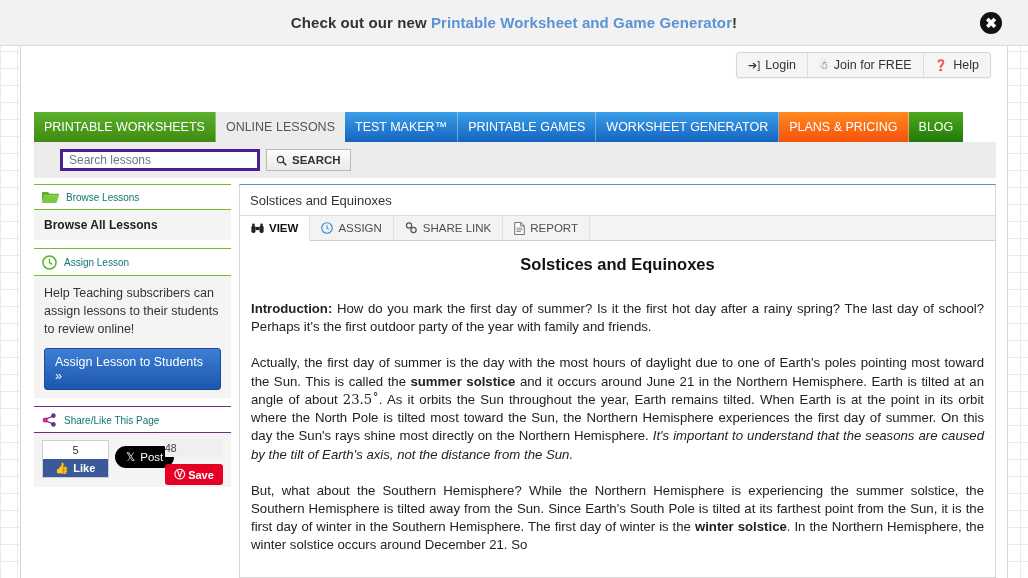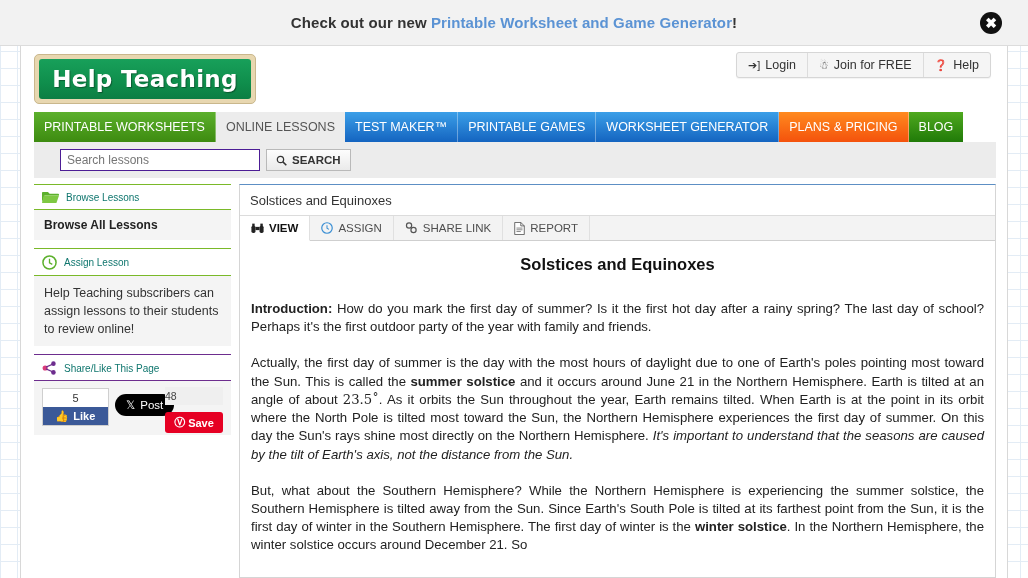--- a/index.html
+++ b/index.html
@@ -102,21 +102,21 @@
 
   
   #search-row {
     position: absolute; left: 13px; top: 96px;
     width: 962px; height: 36px;
     background: #ececec;
     display: flex; align-items: center; padding-left: 26px; gap: 6px;
   }
   #search-input {
     width: 200px; height: 22px;
-    border: 1px solid #4c1d95; background: #fff;
+    border: 3px solid #4c1d95; background: #fff;
     font-size: 12px; color: #777; padding: 0 6px;
     font-family: "Liberation Sans", sans-serif;
   }
   #search-btn {
     height: 22px; padding: 0 9px;
     border: 1px solid #b9b9b9; background: linear-gradient(#fdfdfd,#eaeaea);
     font-size: 11.5px; font-weight: bold; color: #333;
     display: flex; align-items: center; gap: 5px; cursor: pointer;
     font-family: "Liberation Sans", sans-serif;
   }
@@ -224,25 +224,20 @@
 <body>
 
 <div id="promo-bar">
   <div id="promo-text"><span>Check out our new </span><a href="#">Printable Worksheet and Game Generator</a><span>!</span></div>
   <div id="promo-close">✖</div>
 </div>
 
 <div id="page-shell">
 
   <div id="site-header">
-    <div id="logo">
-      <div id="logo-inner">
-        <span id="logo-text">Help Teaching</span>
-      </div>
-    </div>
 
     <div id="account-bar">
       <div class="acct-btn">
         <span class="acct-ico">➔]</span>
         <span>Login</span>
       </div>
       <div class="acct-btn">
         <span class="acct-ico">☃</span>
         <span>Join for FREE</span>
       </div>
@@ -300,20 +295,21 @@
           <span>
             <svg width="15" height="15" viewBox="0 0 16 16">
                 <circle cx="8" cy="8" r="7" fill="none" stroke="#5cb02c" stroke-width="1.6"></circle>
                 <path d="M8 4v4.4l3 1.6" fill="none" stroke="#5cb02c" stroke-width="1.4"></path>
               </svg>
           </span>
           <span>Assign Lesson</span>
         </div>
         <div class="panel-body">
           <div id="assign-text">Help Teaching subscribers can assign lessons to their students to review online!</div>
+          <div id="assign-btn">Assign Lesson to Students »</div>
         </div>
       </div>
 
       <div class="panel">
         <div class="panel-head purple">
           <span>
             <svg width="15" height="14" viewBox="0 0 16 16">
                 <circle cx="12.5" cy="3" r="2.6" fill="#6d2d8e"></circle>
                 <circle cx="12.5" cy="13" r="2.6" fill="#6d2d8e"></circle>
                 <circle cx="3" cy="8" r="2.9" fill="#d93b7a"></circle>

